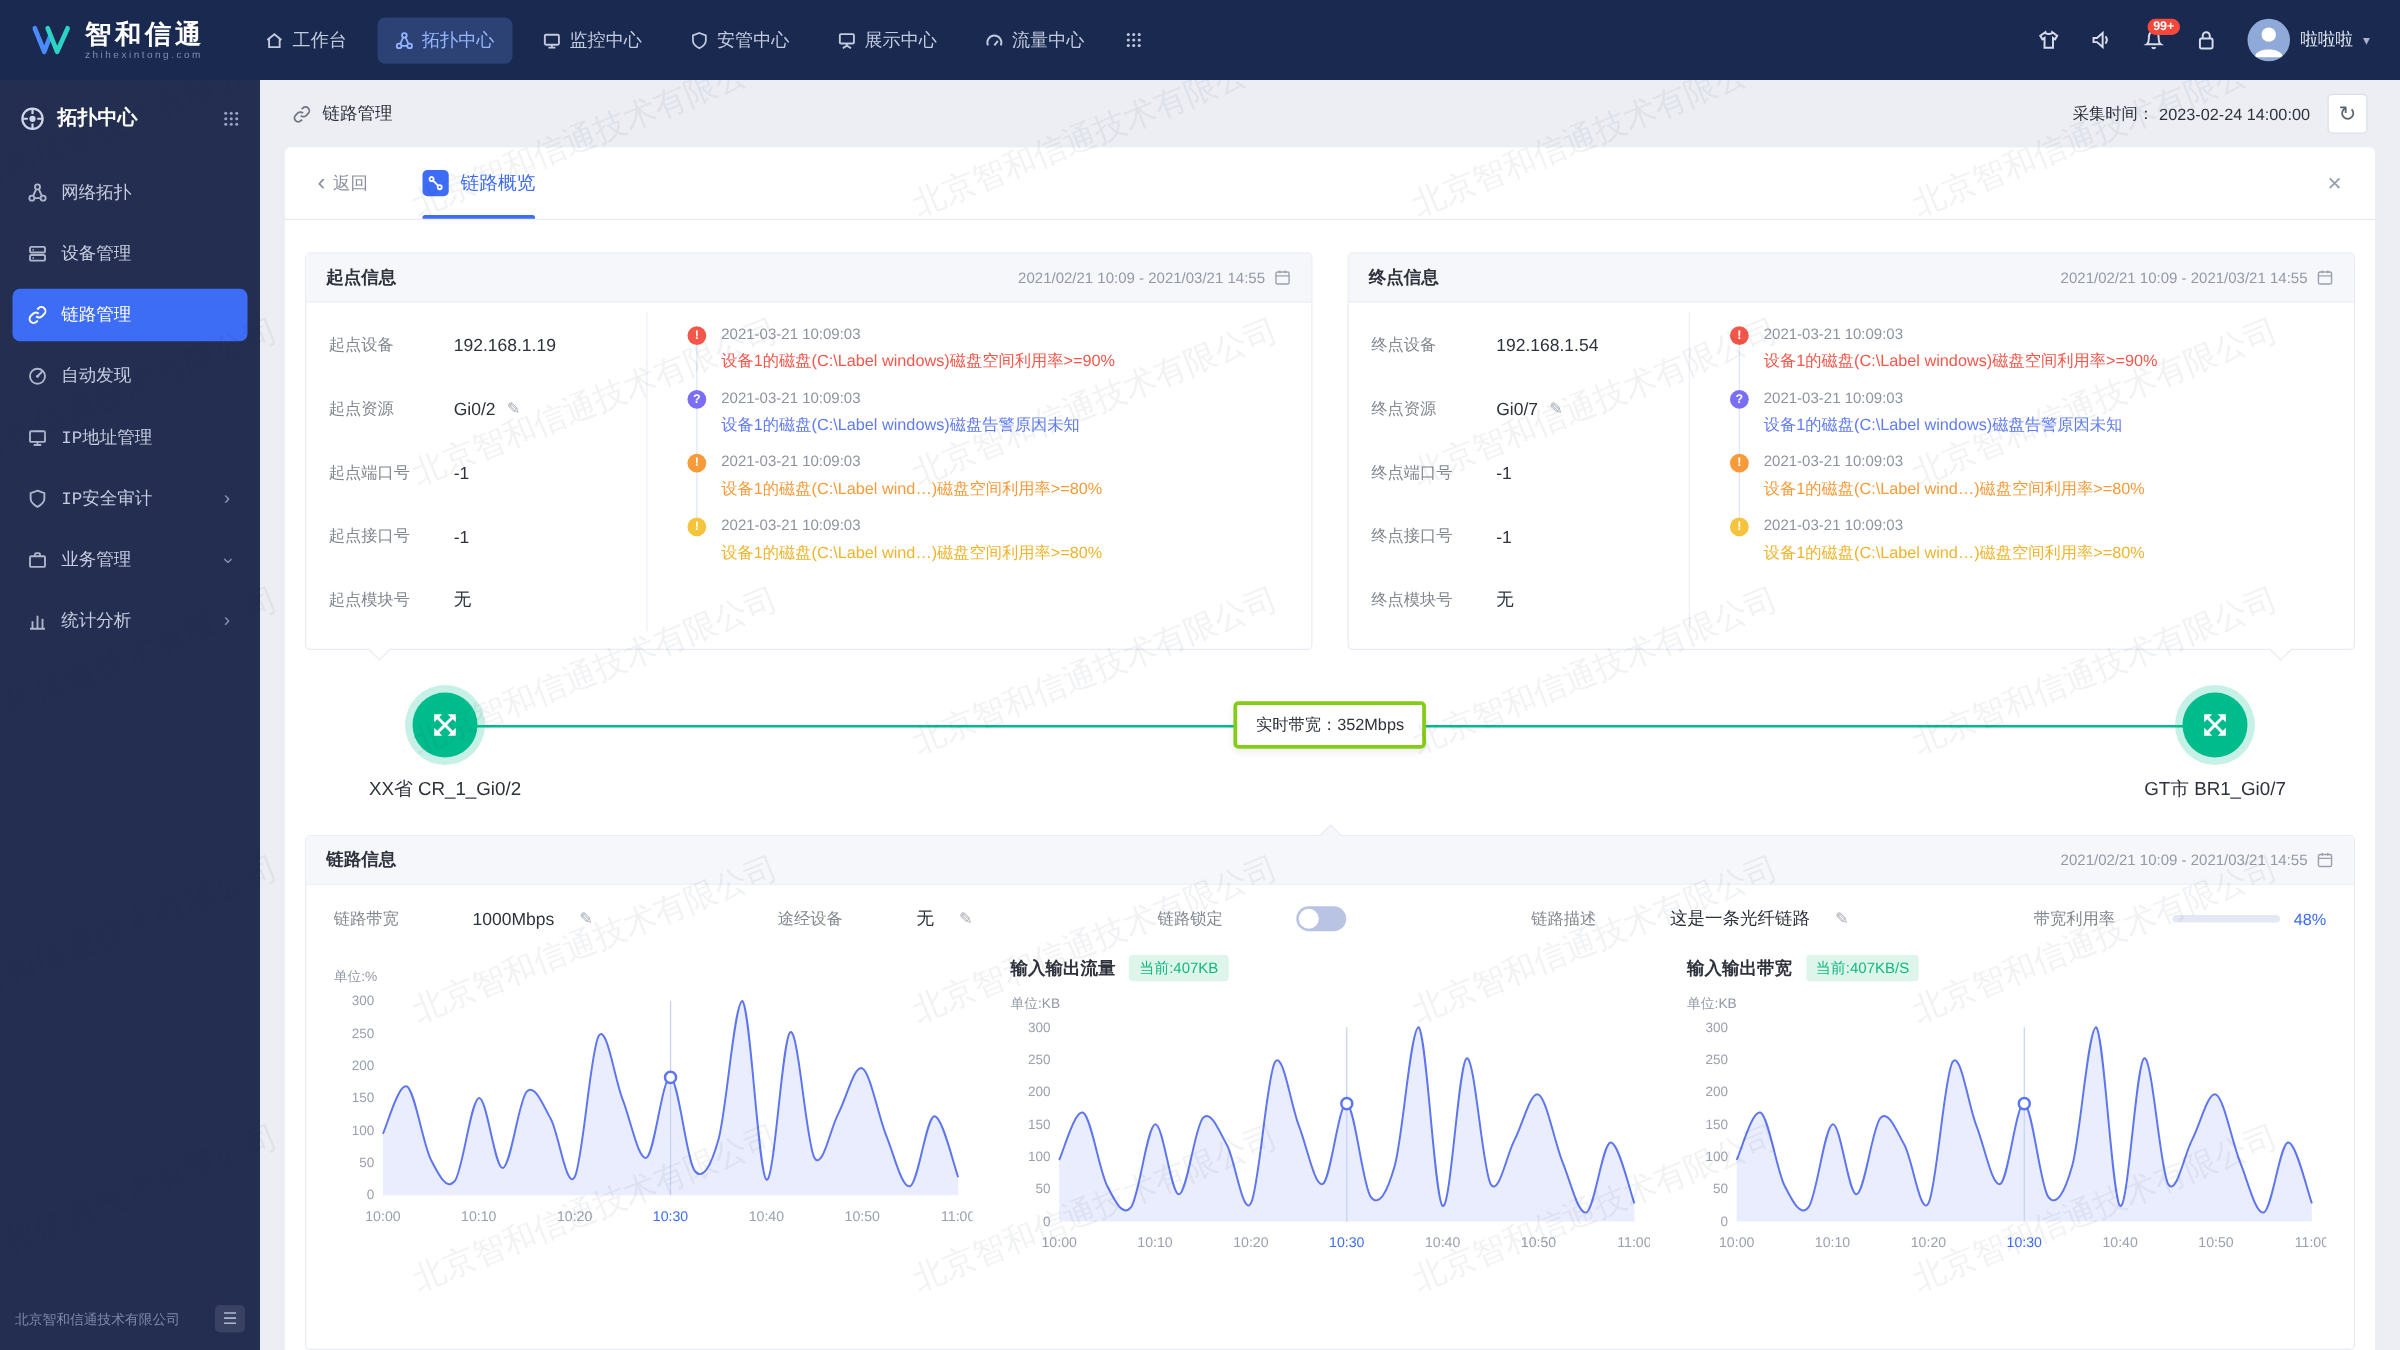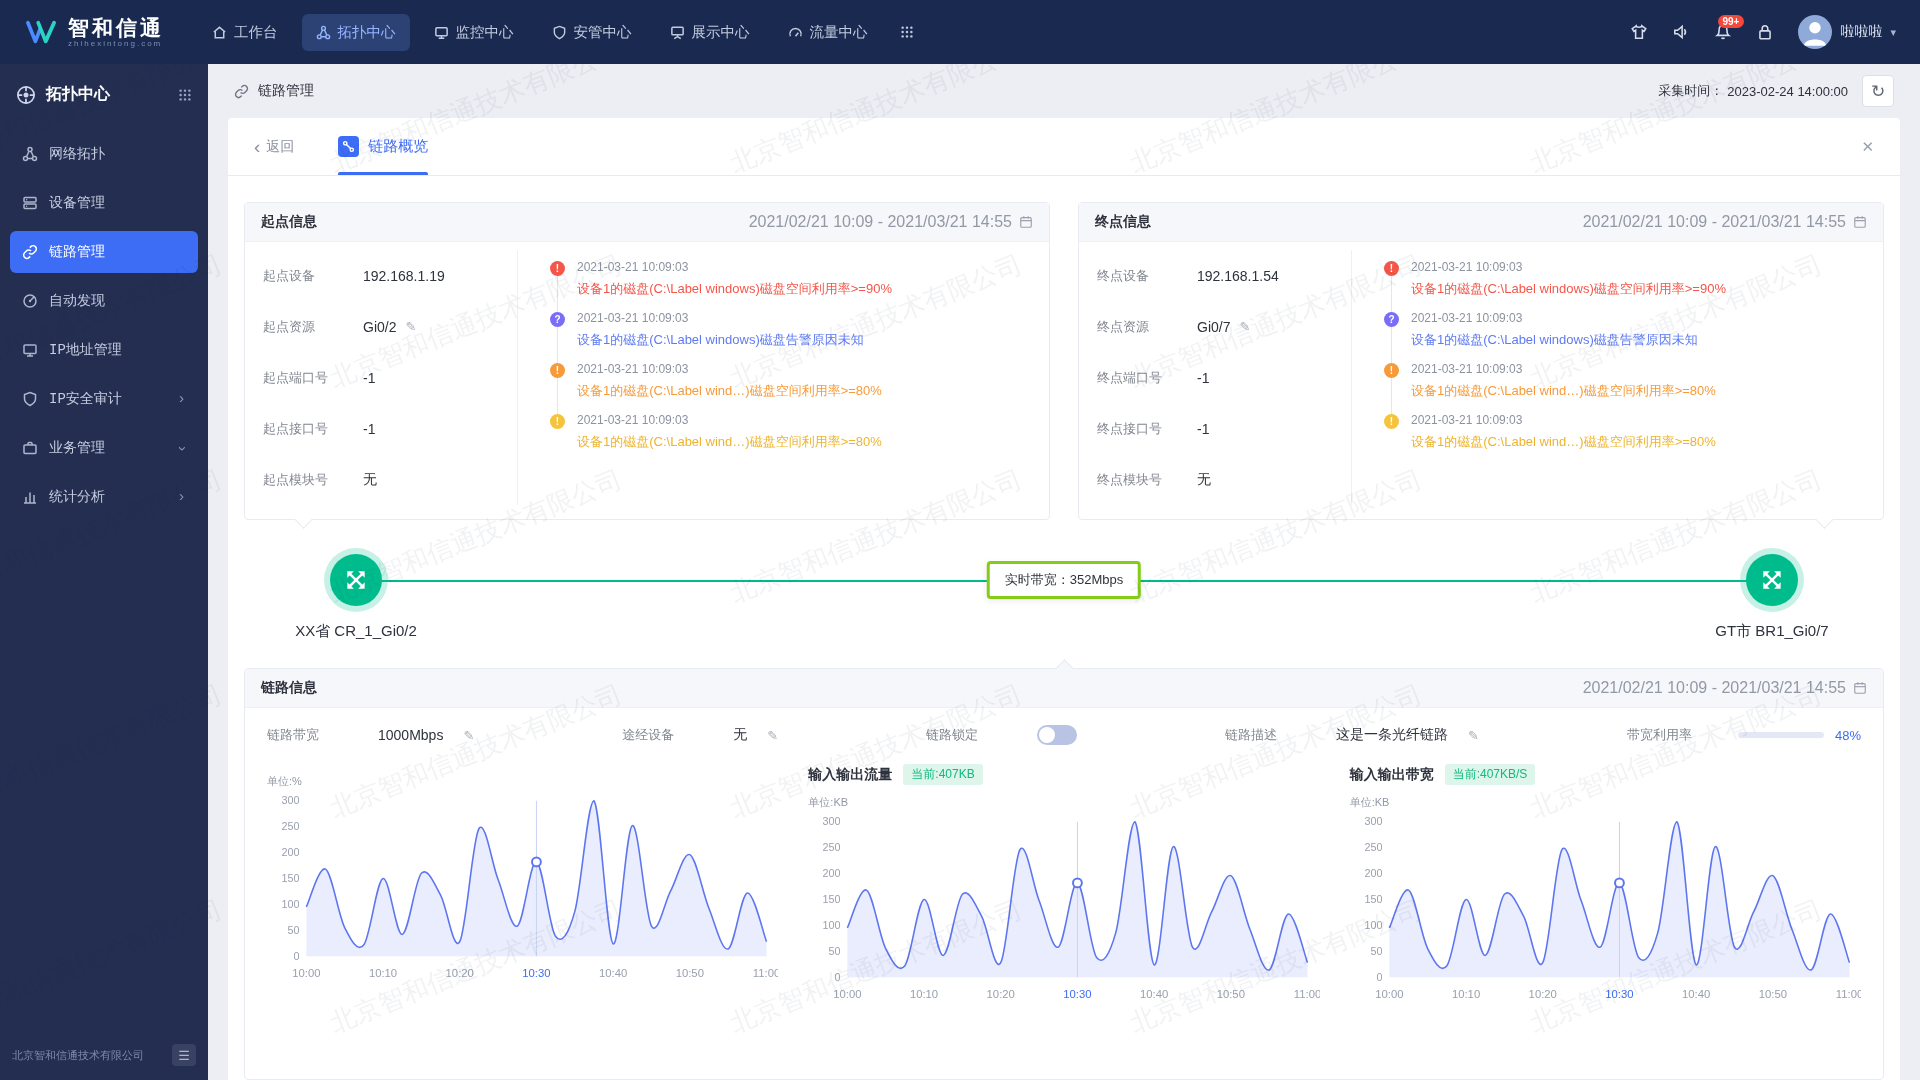--- a/index.html
+++ b/index.html
@@ -59,21 +59,21 @@
   .tab-ico { width: 21px; height: 21px; border-radius: 4px; background: #3d6cf5; display: flex; align-items: center; justify-content: center; }
   .tab-close { margin-left: auto; color: #9aa0ae; font-size: 15px; cursor: pointer; }
 
   .content { padding: 0 16px; flex: 1; display: flex; flex-direction: column; overflow: hidden; }
 
   
   .cards-row { display: flex; gap: 28px; margin-top: 26px; }
   .card { flex: 1; border: 1px solid #e8ebf2; border-radius: 4px; background: #fff; position: relative; }
   .card-head { display: flex; justify-content: space-between; align-items: center; background: #f6f7fa; padding: 10px 16px; border-bottom: 1px solid #eef0f5; }
   .card-title { font-size: 14px; font-weight: bold; color: #2e323c; }
-  .card-range { display: flex; align-items: center; gap: 7px; color: #9298a6; font-size: 16px; cursor: pointer; }
+  .card-range { display: flex; align-items: center; gap: 7px; color: #9298a6; font-size: 12px; cursor: pointer; }
   .card-range svg { color: #9aa0ac; }
   .card-body { display: flex; padding: 8px 18px 14px; }
   .fields { width: 250px; }
   .field { display: flex; align-items: center; height: 51px; font-size: 14px; }
   .f-label { width: 100px; color: #81868f; font-size: 13px; flex-shrink: 0; }
   .f-value { color: #2e323c; }
   .edit { margin-left: 9px; color: #a8adb8; font-size: 13px; cursor: pointer; }
   .alerts { flex: 1; border-left: 1px solid #eef0f6; padding-left: 32px; margin-left: 4px; padding-top: 10px; }
   .alerts-list { position: relative; }
   .alerts-list::before { content: ""; position: absolute; left: 7px; top: 8px; bottom: 30px; width: 1px; background: #dfe6fb; }

